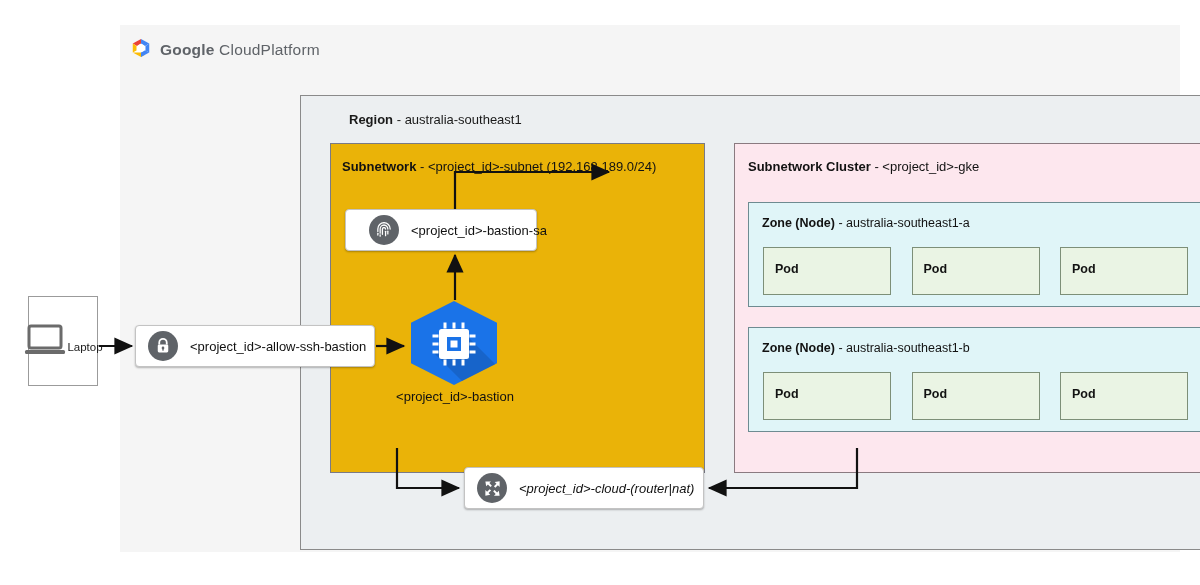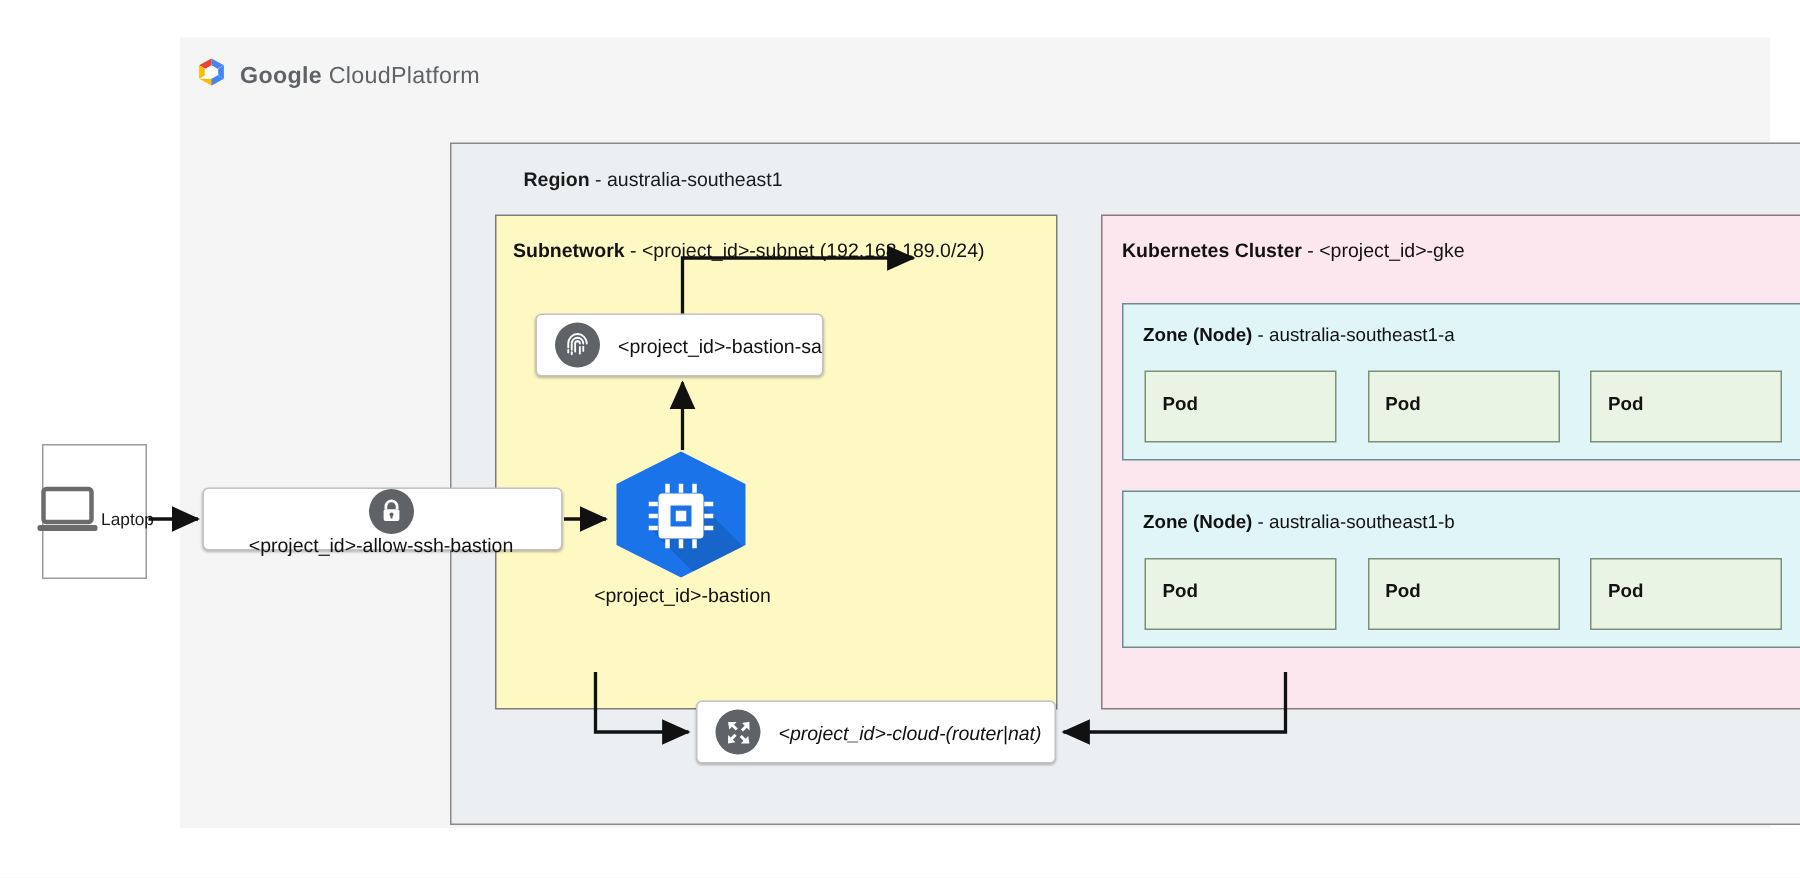--- a/index.html
+++ b/index.html
@@ -63,21 +63,21 @@
   }
   .region-title b { font-weight: bold; }
 
   
   .subnet-box {
     position: absolute;
     left: 210px;
     top: 118px;
     width: 375px;
     height: 330px;
-    background: #fef9c3;
+    background: #eab308;
     border: 1px solid #7a7a85;
     box-sizing: border-box;
   }
   .subnet-title {
     position: absolute;
     left: 11px;
     top: 15px;
     font-size: 13px;
     color: #121212;
     white-space: nowrap;
@@ -189,22 +189,22 @@
     align-items: center;
     justify-content: center;
   }
   .pill-label {
     font-size: 13px;
     color: #111111;
     margin-left: 12px;
     margin-right: 14px;
     white-space: nowrap;
   }
-  #firewall-node { left: 135px; top: 325px; width: 240px; height: 42px; flex-direction: column; }
-  #bastion-sa-node { left: 357px; top: 209px; width: 192px; height: 42px; }
+  #firewall-node { left: 135px; top: 325px; width: 240px; height: 42px; }
+  #bastion-sa-node { left: 345px; top: 209px; width: 192px; height: 42px; padding-left: 11px; }
   #cloud-router-node { left: 464px; top: 467px; width: 240px; height: 42px; font-style: italic; }
 
   
   .bastion-vm {
     position: absolute;
     left: 407px;
     top: 300px;
     width: 94px;
     height: 86px;
   }
@@ -261,21 +261,21 @@
     </div>
 
     <div class="subnet-box">
       <div class="subnet-title">
         <b>Subnetwork</b><span> - </span><span>&lt;project_id&gt;-subnet (192.168.189.0/24)</span>
       </div>
     </div>
 
     <div class="cluster-box">
       <div class="cluster-title">
-        <b>Kubernetes Cluster</b><span> - </span><span>&lt;project_id&gt;-gke</span>
+        <b>Subnetwork Cluster</b><span> - </span><span>&lt;project_id&gt;-gke</span>
       </div>
     </div>
 
     <div class="zone-box" id="zone-a">
       <div class="zone-title">
         <b>Zone (Node)</b><span> - </span><span>australia-southeast1-a</span>
       </div>
       <div class="pod-row">
         <div class="pod-box">
             <span class="pod-label">Pod</span>

